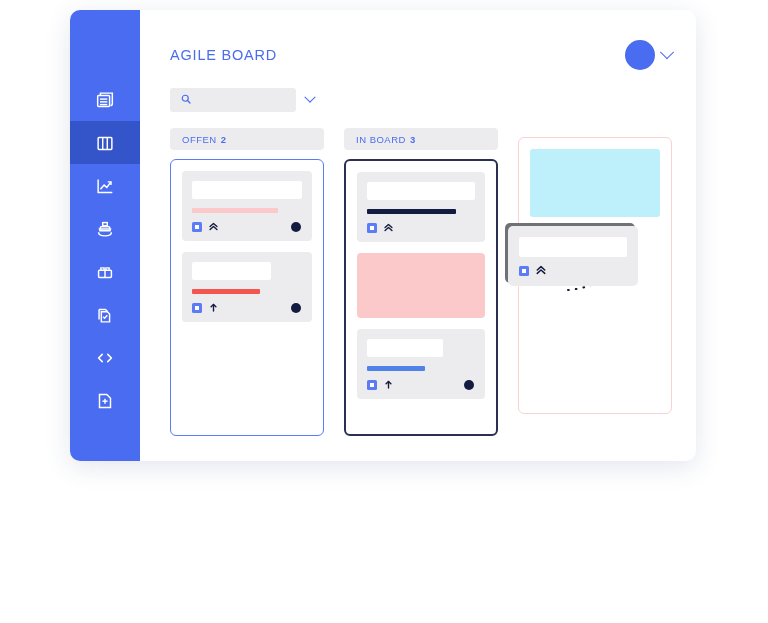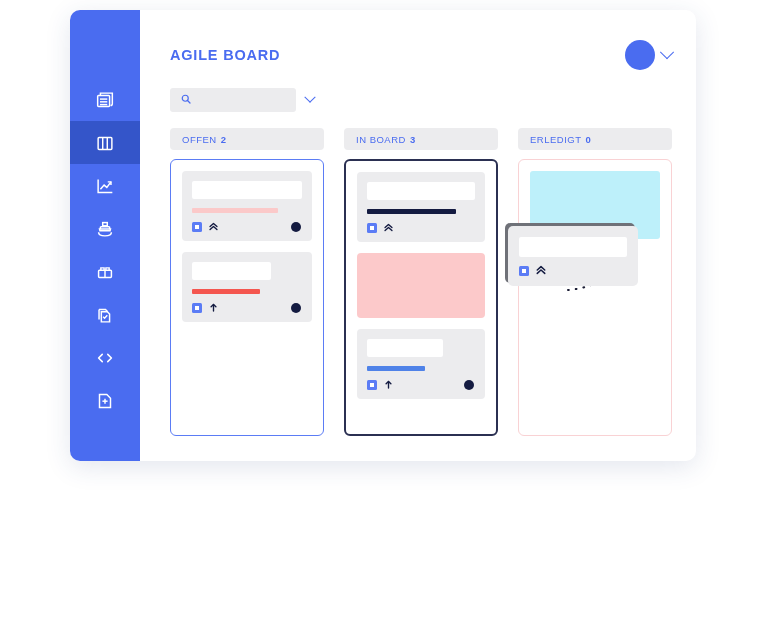--- a/index.html
+++ b/index.html
@@ -60,21 +60,21 @@
 
   .topbar {
     display: flex;
     align-items: center;
     justify-content: space-between;
     height: 30px;
   }
   .board-title {
     color: #4a6cf0;
     font-size: 14.5px;
-    font-weight: bold;
+    font-weight: normal;
     letter-spacing: 0.8px;
     margin: 0;
   }
   .profile {
     display: flex;
     align-items: center;
     gap: 7px;
   }
   .avatar-circle {
     width: 30px;
@@ -450,24 +450,20 @@
                 </svg>
               </span>
             </div>
             <div class="dot-avatar"></div>
           </div>
 
         </div>
       </section>
 
       <section class="column">
-        <div class="col-head">
-          <span>ERLEDIGT</span>
-          <span class="count">0</span>
-        </div>
         <div class="col-body b-pink">
           <div class="dropzone-cyan"></div>
         </div>
       </section>
 
     </div>
 
     <svg class="trail" viewBox="0 0 290 180">
       <path d="M98 120 C 125 118, 150 105, 168 68" fill="none" stroke="#1b1d34" stroke-width="2" stroke-linecap="round" stroke-dasharray="0.8 7"></path>
     </svg>

